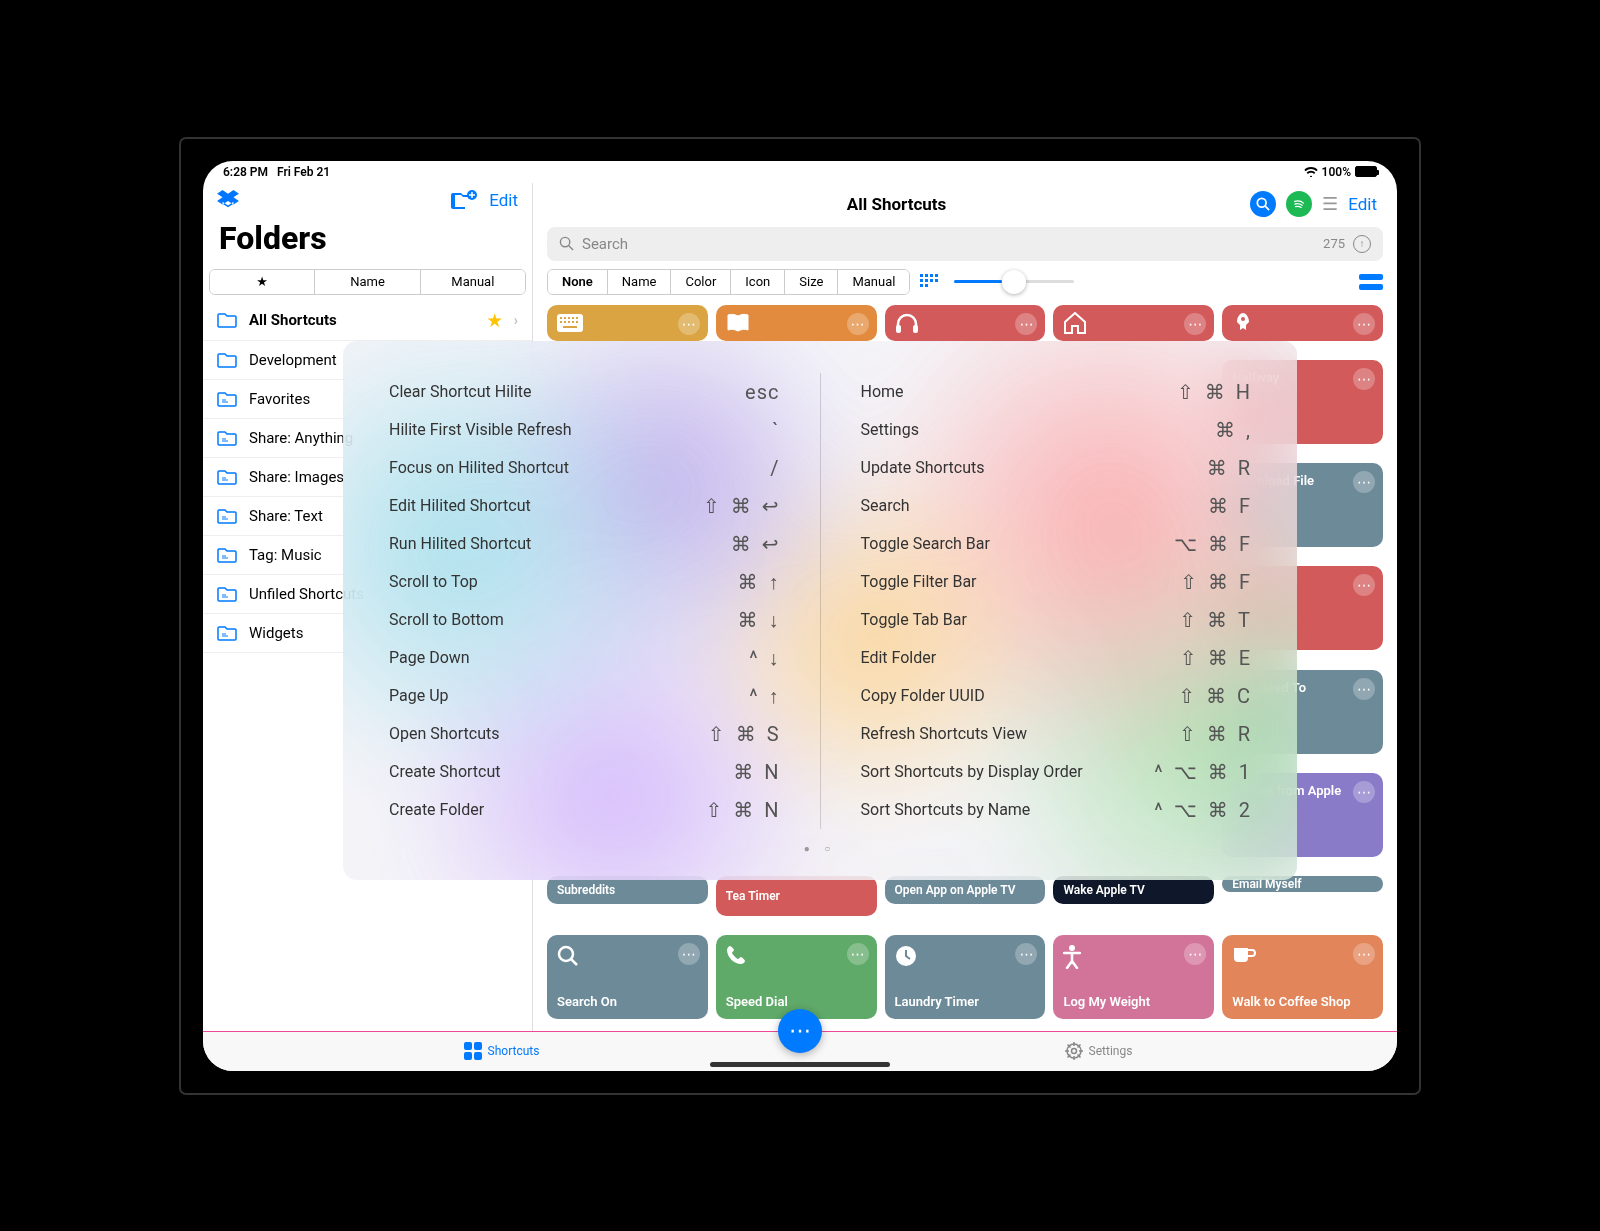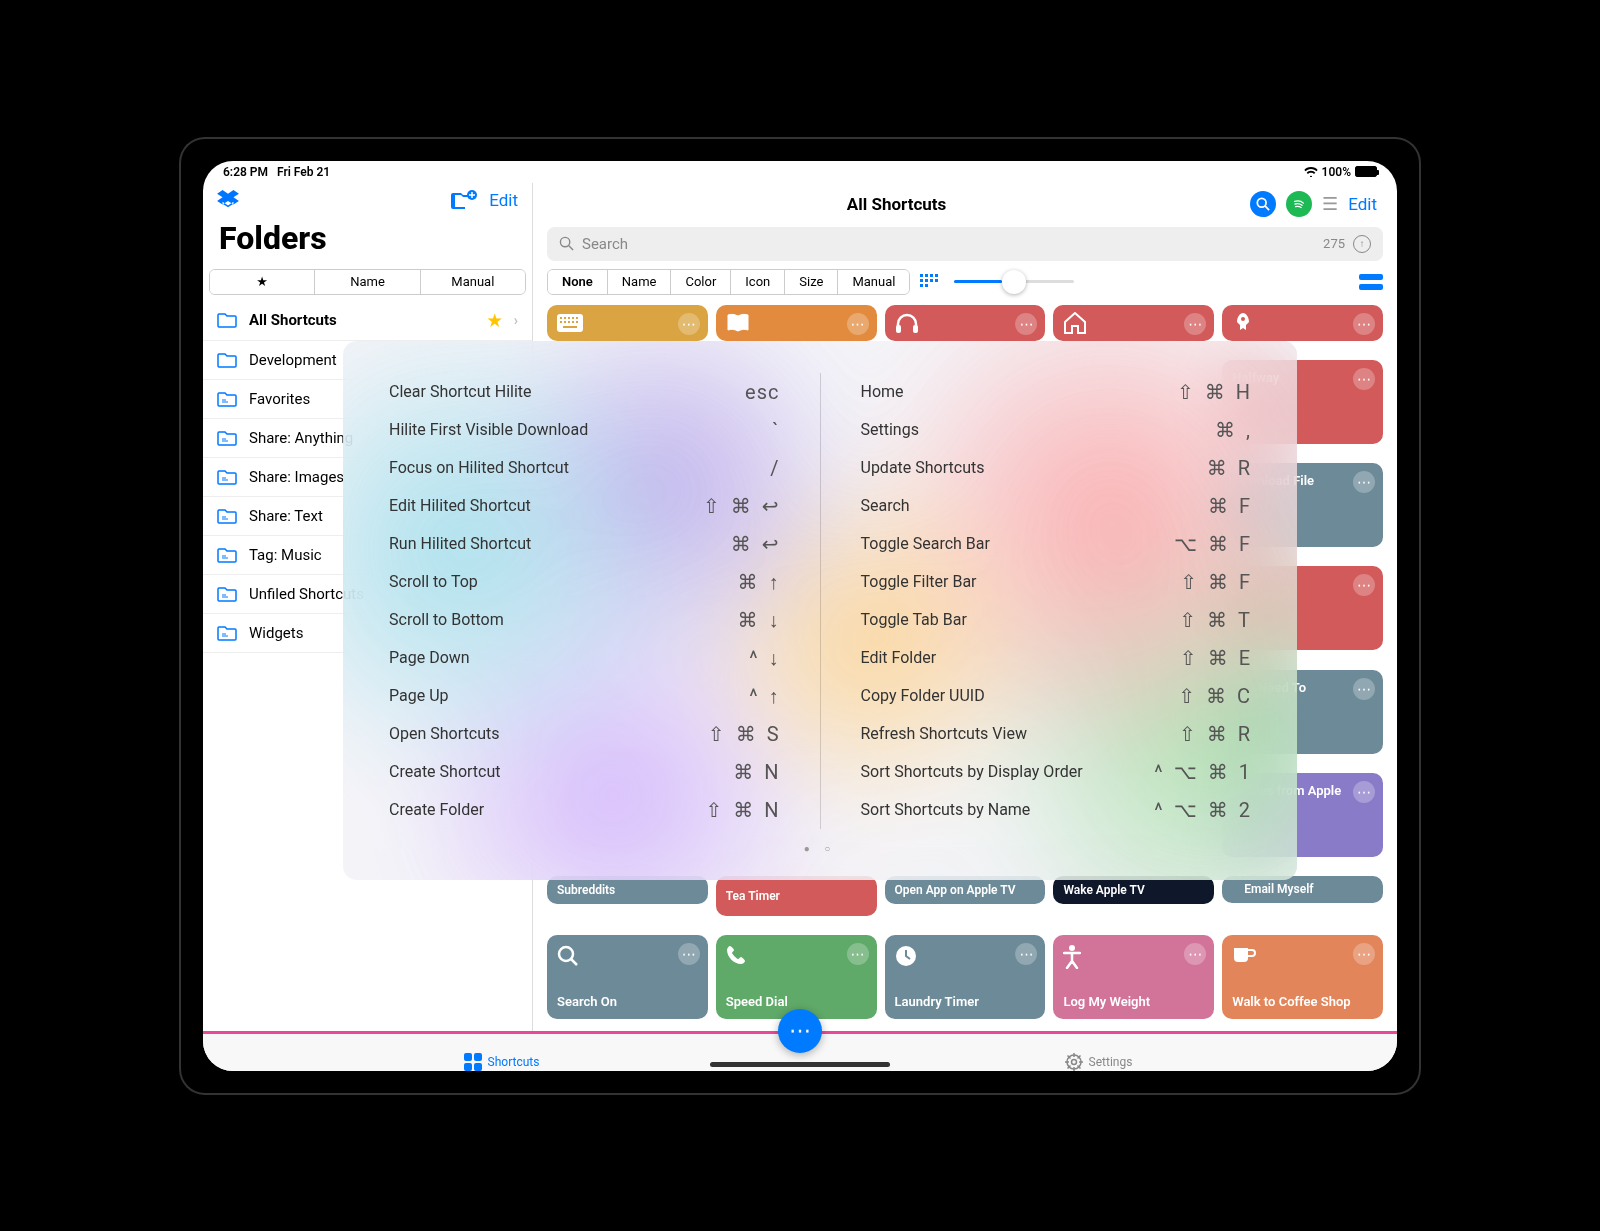--- a/index.html
+++ b/index.html
@@ -1,17 +1,17 @@
 <!DOCTYPE html>
 <html><head>
 <meta charset="utf-8">
 <style>
   * { box-sizing: border-box; margin: 0; padding: 0; font-family: -apple-system, BlinkMacSystemFont, "Segoe UI", Roboto, Helvetica, Arial, sans-serif; }
   body { background: #000; display: flex; justify-content: center; align-items: center; min-height: 100vh; }
-  .ipad-frame { width: 1238px; height: 954px; background: #000; border-radius: 24px; padding: 22px; position: relative; box-shadow: 0 0 0 2px #333; }
+  .ipad-frame { width: 1238px; height: 954px; background: #000; border-radius: 5px; padding: 22px; position: relative; box-shadow: 0 0 0 2px #333; }
   .ipad-screen { width: 100%; height: 100%; background: #fff; border-radius: 30px; overflow: hidden; position: relative; }
   
   .status-bar { height: 22px; display: flex; justify-content: space-between; align-items: center; padding: 0 20px; font-size: 12px; font-weight: 600; }
   .status-right { display: flex; align-items: center; gap: 4px; }
   .battery-icon { width: 22px; height: 11px; border: 1px solid #000; border-radius: 2px; position: relative; }
   .battery-icon::after { content: ''; position: absolute; right: -3px; top: 3px; width: 2px; height: 5px; background: #000; border-radius: 0 1px 1px 0; }
   .battery-fill { width: 100%; height: 100%; background: #000; }
   .wifi-icon { width: 14px; height: 10px; }
   
   .app-content { display: flex; height: calc(100% - 22px - 40px); position: relative; }
@@ -59,21 +59,21 @@
   .slider-fill { position: absolute; left: 0; width: 40%; height: 100%; background: #007aff; border-radius: 2px; }
   .view-toggle { margin-left: auto; color: #007aff; font-size: 20px; }
   
   .shortcuts-grid { padding: 0 14px; display: grid; grid-template-columns: repeat(5, 1fr); gap: 8px; overflow-y: auto; flex: 1; }
   .shortcut-tile { border-radius: 10px; padding: 10px; height: 84px; display: flex; flex-direction: column; justify-content: space-between; color: #fff; position: relative; }
   .shortcut-tile.small { height: 36px; padding: 6px 10px; flex-direction: row; align-items: center; justify-content: flex-start; }
   .tile-icon { font-size: 22px; }
   .tile-more { position: absolute; top: 8px; right: 8px; width: 22px; height: 22px; border-radius: 50%; background: rgba(255,255,255,0.25); display: flex; align-items: center; justify-content: center; font-size: 14px; }
   .tile-label { font-size: 13px; font-weight: 600; line-height: 1.2; }
   
-  .bottom-nav { position: absolute; bottom: 0; left: 0; right: 0; height: 40px; background: #f8f8f8; border-top: 3px solid #ec4899; display: flex; align-items: flex-end; }
+  .bottom-nav { position: absolute; bottom: 0; left: 0; right: 0; height: 40px; background: #f8f8f8; border-top: 1px solid #ec4899; display: flex; align-items: center; }
   .nav-item { flex: 1; display: flex; align-items: center; justify-content: center; gap: 6px; font-size: 12px; color: #888; }
   .nav-item.active { color: #007aff; }
   .fab { position: absolute; bottom: 18px; left: 50%; transform: translateX(-50%); width: 44px; height: 44px; border-radius: 50%; background: #007aff; color: #fff; display: flex; align-items: center; justify-content: center; font-size: 22px; box-shadow: 0 2px 8px rgba(0,0,0,0.3); }
   
   .home-indicator { position: absolute; bottom: 4px; left: 50%; transform: translateX(-50%); width: 180px; height: 5px; background: #333; border-radius: 3px; }
   
   
   .kbd-overlay { position: absolute; top: 180px; left: 140px; right: 100px; background: rgba(240,240,245,0.75); backdrop-filter: blur(30px); border-radius: 14px; padding: 32px 46px 26px; z-index: 100; }
   .blur-bg { position: absolute; inset: 0; border-radius: 14px; overflow: hidden; z-index: -1; }
   .blur-bg::before { content: ''; position: absolute; inset: -40px; background: 
@@ -381,21 +381,21 @@
             </div>
             <div class="shortcut-tile small" style="background:#d25a5a;height:28px;padding:20px 10px">
               <div class="tile-label" style="font-size:12px">Tea Timer</div>
             </div>
             <div class="shortcut-tile small" style="background:#6d8a99;height:28px;padding:4px 10px">
               <div class="tile-label" style="font-size:12px">Open App on Apple TV</div>
             </div>
             <div class="shortcut-tile small" style="background:#0f172a;height:28px;padding:4px 10px">
               <div class="tile-label" style="font-size:12px">Wake Apple TV</div>
             </div>
-            <div class="shortcut-tile small" style="background:#6d8a99;height:27px;padding:4px 22px">
+            <div class="shortcut-tile small" style="background:#6d8a99;height:16px;padding:4px 10px">
               <div class="tile-label" style="font-size:12px">Email Myself</div>
             </div>
             <div class="shortcut-tile" style="background:#6d8a99">
               <div class="tile-more">⋯</div>
               <div class="tile-icon">
                 <svg width="22" height="22" viewBox="0 0 22 22">
                   <circle cx="9" cy="9" r="7" fill="none" stroke="#fff" stroke-width="2.5"></circle>
                   <path d="M14 14l6 6" stroke="#fff" stroke-width="2.5"></path>
                 </svg>
               </div>
@@ -472,21 +472,21 @@
       <div class="blur-bg"></div>
       <div class="kbd-columns">
         <div class="kbd-col" id="kbd-left">
             <div class="kbd-row">
               <span>Clear Shortcut Hilite</span>
               <span class="kbd-keys">
                 <span>esc</span>
               </span>
             </div>
             <div class="kbd-row">
-              <span>Hilite First Visible Download</span>
+              <span>Hilite First Visible Refresh</span>
               <span class="kbd-keys">
                 <span>`</span>
               </span>
             </div>
             <div class="kbd-row">
               <span>Focus on Hilited Shortcut</span>
               <span class="kbd-keys">
                 <span>/</span>
               </span>
             </div>

